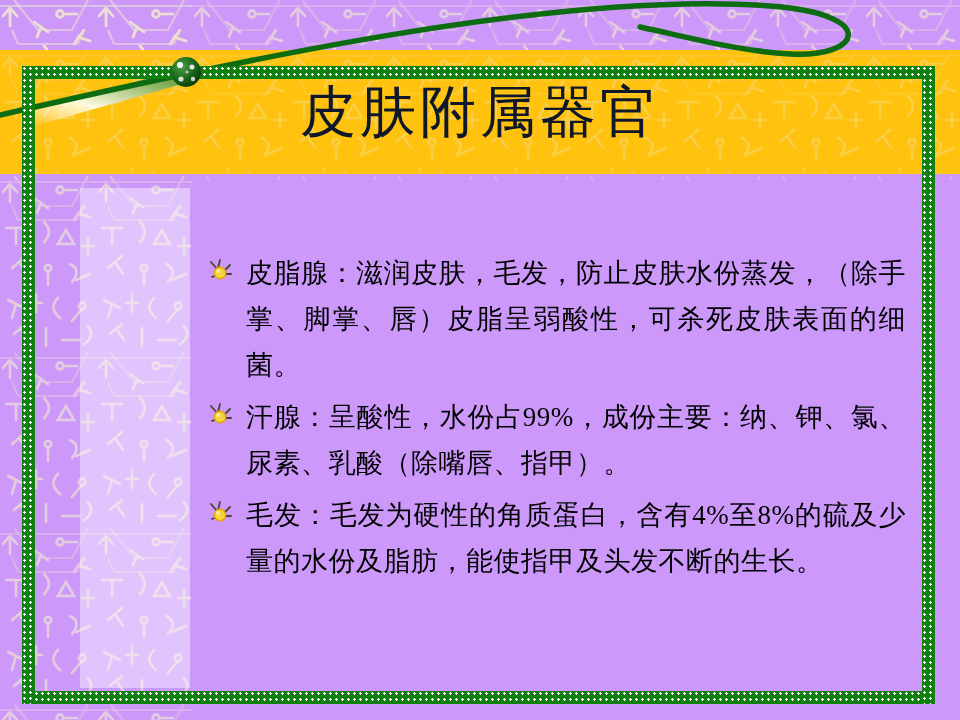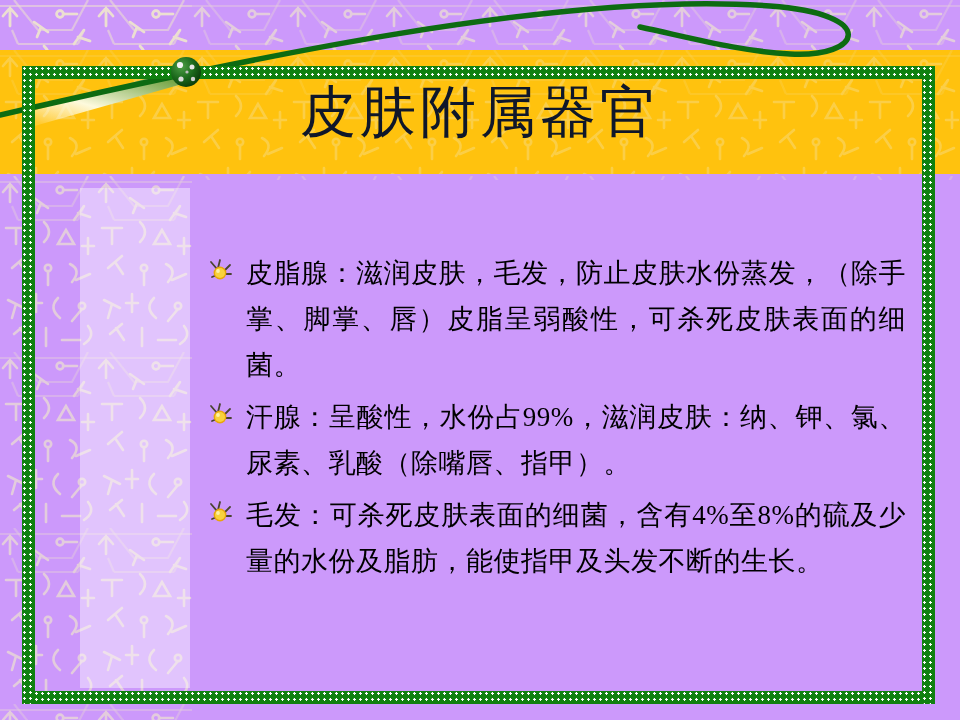--- a/index.html
+++ b/index.html
@@ -219,34 +219,34 @@
           <path d="M14 3 L12 11"></path>
             <path d="M5 5 L11 12"></path>
             <path d="M24 8 L19 13"></path>
           <path d="M25 17 L20 17"></path>
             <path d="M6 20 L11 18"></path>
         </g>
         <circle cx="14" cy="16" r="6.4" fill="#e8a50b"></circle>
         <circle cx="14" cy="16" r="5" fill="#f8d23c"></circle>
         <circle cx="12" cy="14" r="1.9" fill="#fdf0a6"></circle>
       </svg>
-      <span class="bullet-text">汗腺：呈酸性，水份占99%，滋润皮肤：纳、钾、氯、尿素、乳酸（除嘴唇、指甲）。</span>
+      <span class="bullet-text">汗腺：呈酸性，水份占99%，成份主要：纳、钾、氯、尿素、乳酸（除嘴唇、指甲）。</span>
     </div>
 
     <div class="bullet-row">
       <svg class="bullet-mark" viewBox="0 0 28 28" xmlns="http://www.w3.org/2000/svg">
         <g stroke="#4a4330" stroke-width="1.8" stroke-linecap="round">
           <path d="M14 3 L12 11"></path>
             <path d="M5 5 L11 12"></path>
             <path d="M24 8 L19 13"></path>
           <path d="M25 17 L20 17"></path>
             <path d="M6 20 L11 18"></path>
         </g>
         <circle cx="14" cy="16" r="6.4" fill="#e8a50b"></circle>
         <circle cx="14" cy="16" r="5" fill="#f8d23c"></circle>
         <circle cx="12" cy="14" r="1.9" fill="#fdf0a6"></circle>
       </svg>
-      <span class="bullet-text">毛发：可杀死皮肤表面的细菌，含有4%至8%的硫及少量的水份及脂肪，能使指甲及头发不断的生长。</span>
+      <span class="bullet-text">毛发：毛发为硬性的角质蛋白，含有4%至8%的硫及少量的水份及脂肪，能使指甲及头发不断的生长。</span>
     </div>
 
 
   </div>
 </div>
 
 </body></html>

